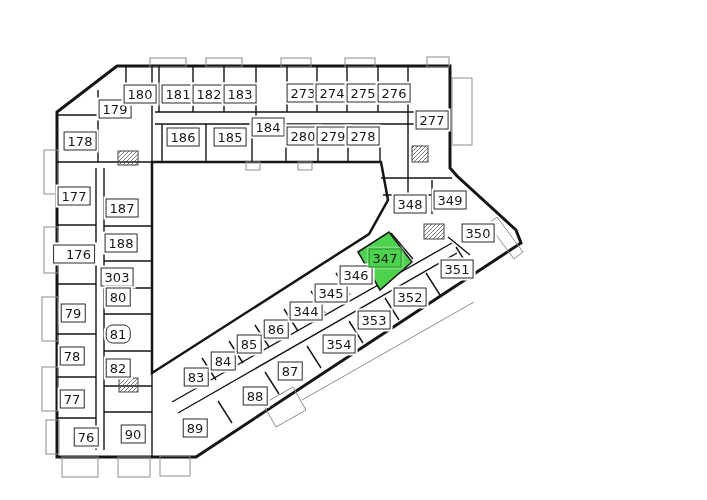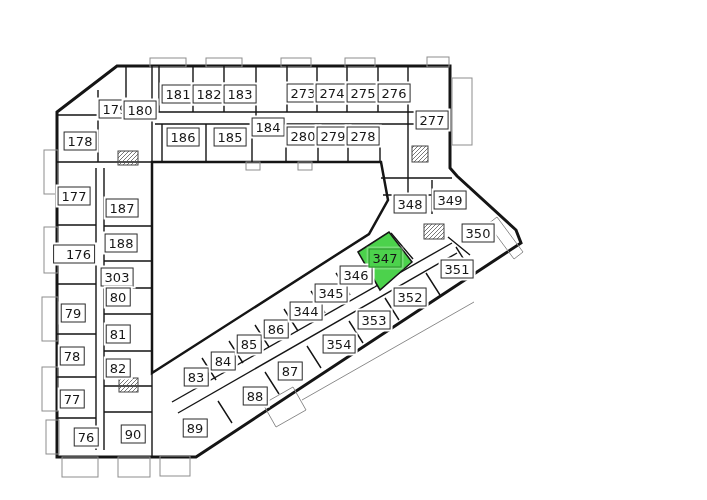--- a/index.html
+++ b/index.html
@@ -104,21 +104,21 @@
       <rect class="stair" x="412" y="146" width="16" height="16"></rect>
       <rect class="stair" x="424" y="224" width="20" height="15"></rect>
       <rect class="stair" x="119" y="378" width="19" height="14"></rect>
     </g>
 
     <polygon points="358,252 389,232 412,262 380,290" fill="#4cd24c" stroke="#151515" stroke-width="1.5"></polygon>
   </svg>
 
   <div id="labels">
       <div class="unit-label" style="left: 115px; top: 109px;">179</div>
-      <div class="unit-label" style="left: 140px; top: 94px; margin-top: 16px;">180</div>
+      <div class="unit-label" style="left: 140px; top: 94px;">180</div>
       <div class="unit-label" style="left: 178px; top: 94px;">181</div>
       <div class="unit-label" style="left: 209px; top: 94px;">182</div>
       <div class="unit-label" style="left: 240px; top: 94px;">183</div>
       <div class="unit-label" style="left: 80px; top: 141px;">178</div>
       <div class="unit-label" style="left: 183px; top: 137px;">186</div>
       <div class="unit-label" style="left: 230px; top: 137px;">185</div>
       <div class="unit-label" style="left: 268px; top: 127px;">184</div>
       <div class="unit-label" style="left: 122px; top: 208px;">187</div>
       <div class="unit-label" style="left: 303px; top: 93px;">273</div>
       <div class="unit-label" style="left: 332px; top: 93px;">274</div>
@@ -127,21 +127,21 @@
       <div class="unit-label" style="left: 303px; top: 136px;">280</div>
       <div class="unit-label" style="left: 333px; top: 136px;">279</div>
       <div class="unit-label" style="left: 363px; top: 136px;">278</div>
       <div class="unit-label" style="left: 432px; top: 120px;">277</div>
       <div class="unit-label" style="left: 74px; top: 196px;">177</div>
       <div class="unit-label" style="left: 74px; top: 254px; padding-left: 12px;">176</div>
       <div class="unit-label" style="left: 121px; top: 243px;">188</div>
       <div class="unit-label" style="left: 117px; top: 277px;">303</div>
       <div class="unit-label" style="left: 118px; top: 297px;">80</div>
       <div class="unit-label" style="left: 73px; top: 313px;">79</div>
-      <div class="unit-label" style="left: 118px; top: 334px;">81</div>
+      <div class="unit-label" style="left: 118px; top: 334px; border-radius: 7px;">81</div>
       <div class="unit-label" style="left: 72px; top: 356px;">78</div>
       <div class="unit-label" style="left: 118px; top: 368px;">82</div>
       <div class="unit-label" style="left: 72px; top: 399px;">77</div>
       <div class="unit-label" style="left: 86px; top: 437px;">76</div>
       <div class="unit-label" style="left: 133px; top: 434px;">90</div>
       <div class="unit-label" style="left: 196px; top: 377px;">83</div>
       <div class="unit-label" style="left: 223px; top: 361px;">84</div>
       <div class="unit-label" style="left: 249px; top: 344px;">85</div>
       <div class="unit-label" style="left: 276px; top: 329px;">86</div>
       <div class="unit-label" style="left: 306px; top: 311px;">344</div>

